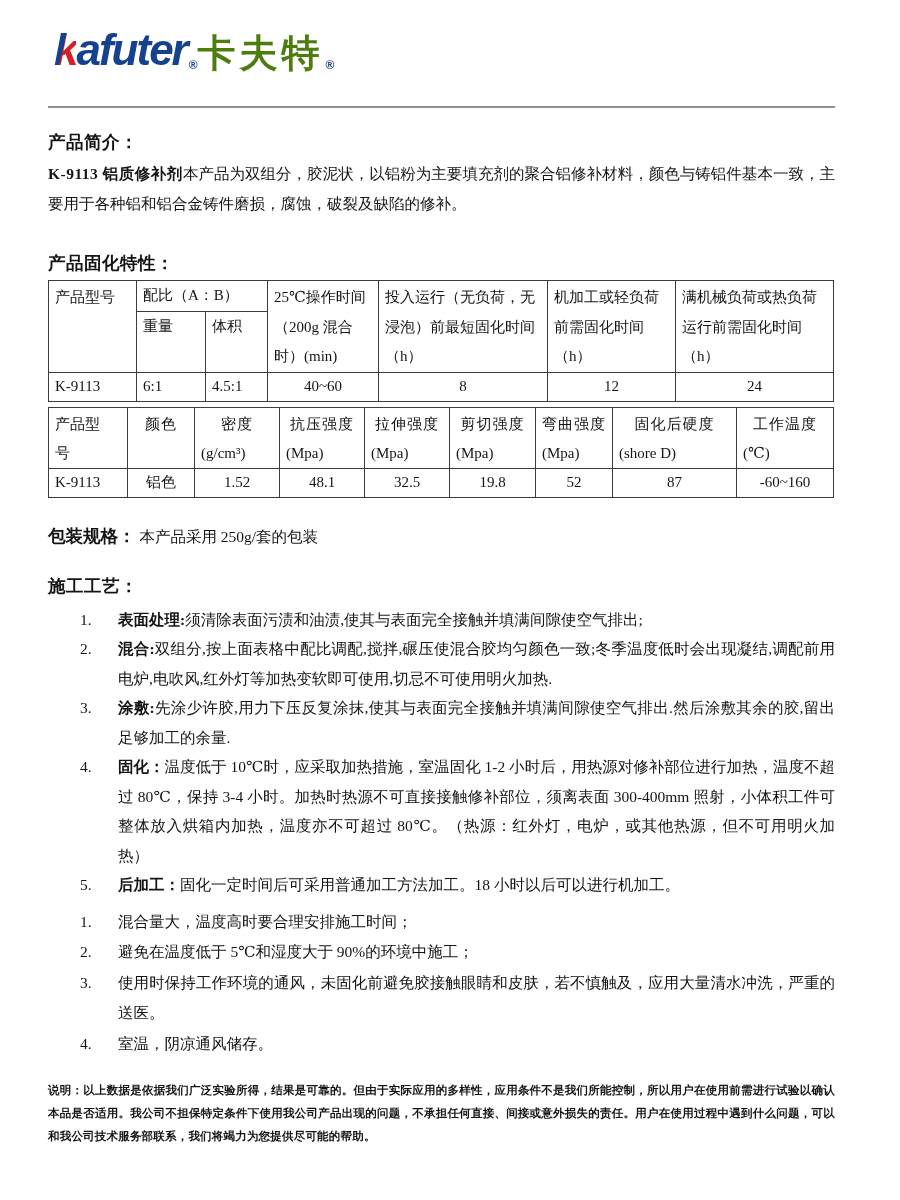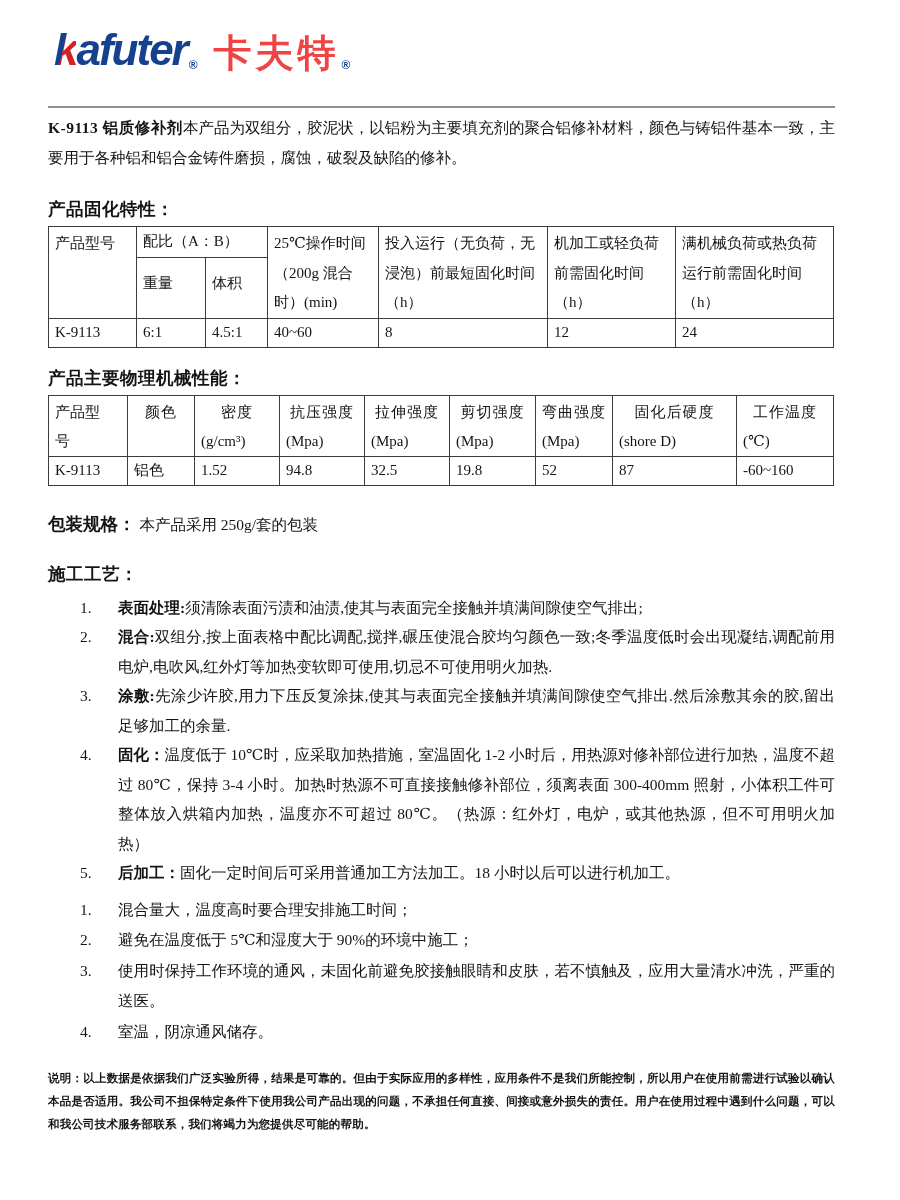--- a/index.html
+++ b/index.html
@@ -24,44 +24,44 @@
     .logo-k {
       background:linear-gradient(104deg,#15418e 44%,#d22128 44%);
       -webkit-background-clip:text; background-clip:text; color:transparent;
     }
   }
   .reg { font-family:"Liberation Sans",sans-serif; font-style:normal; font-weight:bold;
          font-size:12px; color:#15418e; letter-spacing:0; align-self:flex-end; margin:0 0 4px 2px; }
   .logo-cn {
     font-family:"Liberation Sans","DejaVu Sans",sans-serif;
     font-weight:bold; font-size:38px; line-height:46px; letter-spacing:4px;
-    color:#ef4444; margin-left:16px;
+    color:#4d7c0f; 
   }
 
   .rule { border:none; border-top:2px solid #8f8f8f; margin-top:30px; }
 
   
   .h1 { font-size:17.5px; font-weight:bold; letter-spacing:.5px; }
   .sec-intro   { margin-top:22px; }
   .intro-p { margin-top:5px; font-size:15.5px; line-height:30px; text-align:justify; }
   .intro-p b { letter-spacing:.5px; }
 
-  .sec-curing  { margin-top:24px; }
+  .sec-curing  { margin-top:32px; }
   .sec-phys    { margin-top:18px; }
 
   
   table { border-collapse:collapse; width:785px; margin-top:5px; table-layout:fixed; }
   td { border:1.5px solid #3c3c3c; font-size:15px; padding:0 6px; }
   .t1 .hrow1 td { height:30px; }
   .t1 .hrow2 td { height:60px; }
   .t1 td.tall { vertical-align:top; padding-top:2px; line-height:29.5px; }
-  .t1 .hrow2 td { vertical-align:top; padding-top:11px; line-height:29.5px; }
+  .t1 .hrow2 td { vertical-align:top; padding-top:0; line-height:29.5px; }
   .t1 .drow td, .t2 .drow td { height:29px; }
   .al { text-align:left; }
-  .ac { text-align:left; }
+  .ac { text-align:center; }
 
   .t2 td.head { height:61px; vertical-align:top; padding-top:2px; line-height:29px; }
   .t2 .hname { text-align:center; letter-spacing:1px; }
   .t2 .hunit { text-align:left; }
   .t2 td.col0 .hname { text-align:left; width:3.4em; letter-spacing:0; }
 
   
   .pack { margin-top:26px; font-size:15.5px; }
   .pack b { font-size:17.5px; }
 
@@ -86,20 +86,21 @@
 
   <div class="logo-row">
     <span class="logo-en"><span class="logo-k">k</span><span>afuter</span></span>
     <span class="reg">®</span>
     <span class="logo-cn">卡夫特</span>
     <span class="reg">®</span>
   </div>
 
   <hr class="rule">
 
+  <div class="h1 sec-intro">产品简介：</div>
   <p class="intro-p"><b>K-9113 铝质修补剂</b><span>本产品为双组分，胶泥状，以铝粉为主要填充剂的聚合铝修补材料，颜色与铸铝件基本一致，主要用于各种铝和铝合金铸件磨损，腐蚀，破裂及缺陷的修补。</span></p>
 
   <div class="h1 sec-curing">产品固化特性：</div>
   <table class="t1">
     <colgroup>
       <col style="width:88px">
         <col style="width:69px">
         <col style="width:62px">
       <col style="width:111px">
         <col style="width:169px">
@@ -124,21 +125,20 @@
         <td class="al">6:1</td>
         <td class="al">4.5:1</td>
         <td class="ac">40~60</td>
         <td class="ac">8</td>
         <td class="ac">12</td>
         <td class="ac">24</td>
       </tr>
     </tbody>
   </table>
 
-  <div class="h1 sec-phys">产品主要物理机械性能：</div>
   <table class="t2">
     <colgroup>
       <col style="width:79px">
         <col style="width:67px">
         <col style="width:85px">
         <col style="width:85px">
       <col style="width:85px">
         <col style="width:86px">
         <col style="width:77px">
         <col style="width:124px">
@@ -180,21 +180,21 @@
         </td>
         <td class="head">
           <div class="hname">工作温度</div>
           <div class="hunit">(℃)</div>
         </td>
       </tr>
       <tr class="drow">
         <td class="al">K-9113</td>
         <td class="ac">铝色</td>
         <td class="ac">1.52</td>
-        <td class="ac">94.8</td>
+        <td class="ac">48.1</td>
         <td class="ac">32.5</td>
         <td class="ac">19.8</td>
         <td class="ac">52</td>
         <td class="ac">87</td>
         <td class="ac">-60~160</td>
       </tr>
     </tbody>
   </table>
 
   <div class="pack"><b>包装规格：</b> <span>本产品采用 250g/套的包装</span></div>

